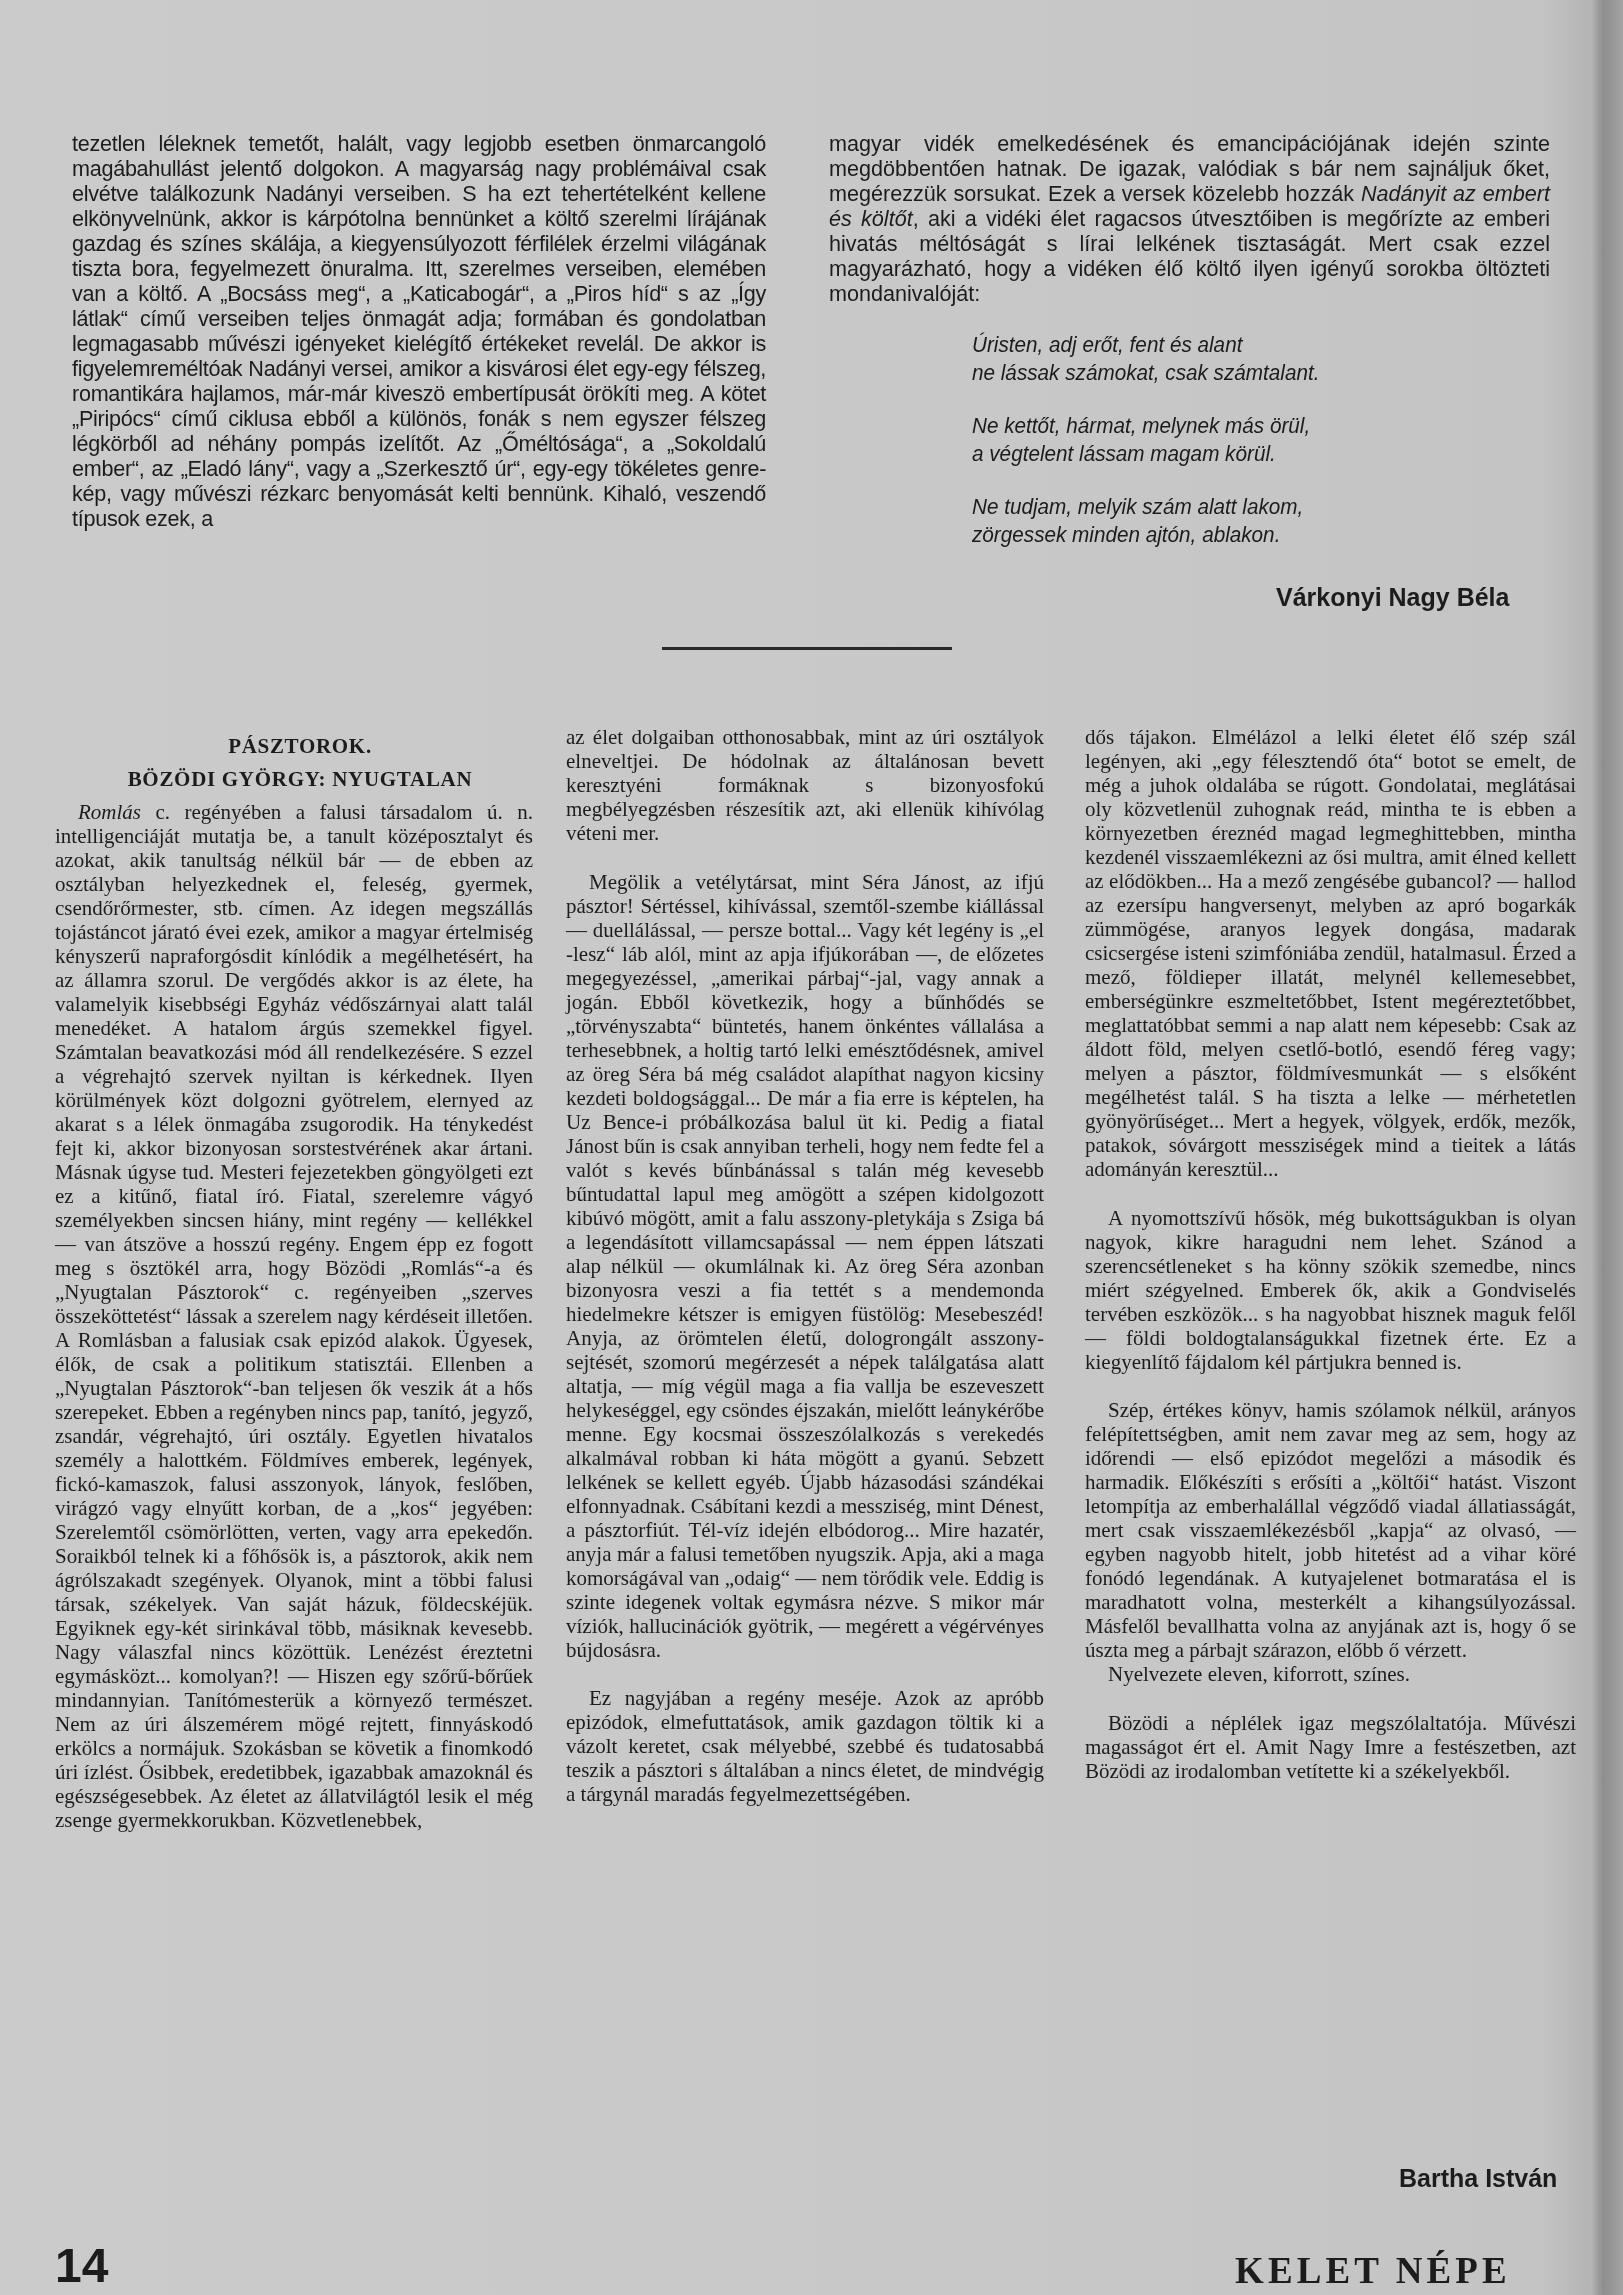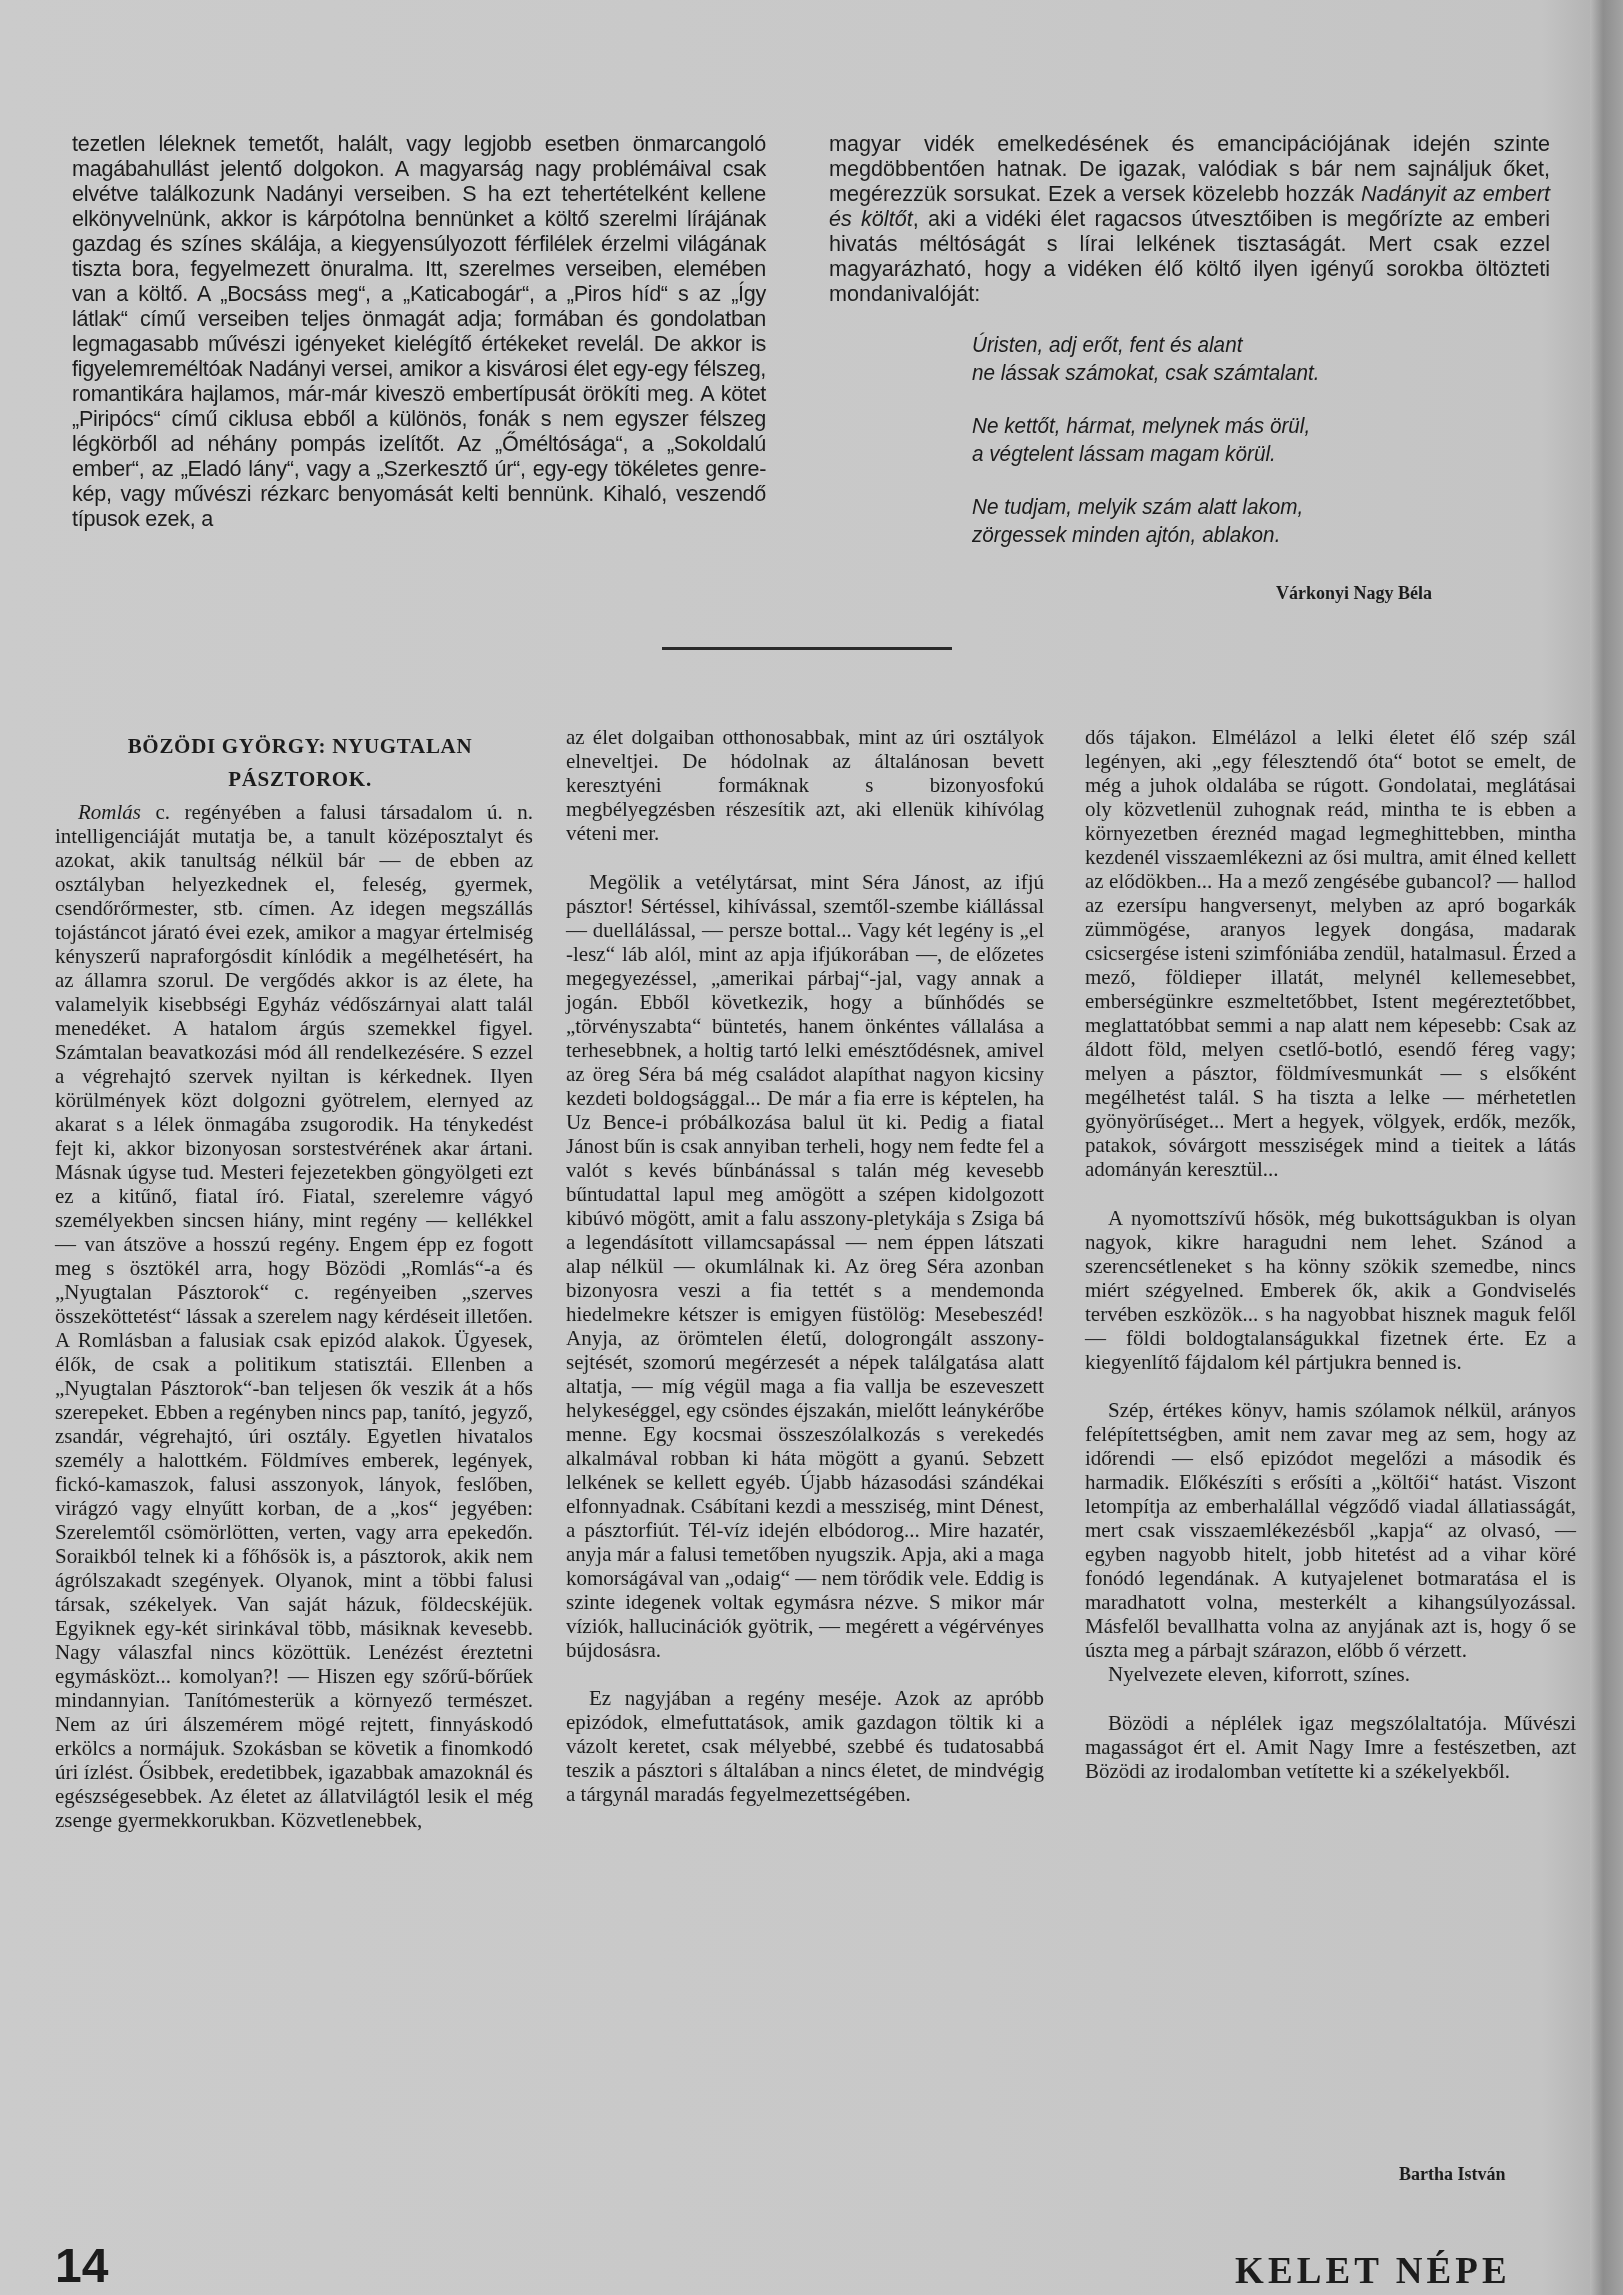--- a/index.html
+++ b/index.html
@@ -10,21 +10,21 @@
     color: #1c1c1c;
   }
   .page { position: absolute; inset: 0; background: linear-gradient(90deg, #cbcbcb 0%, #c8c8c8 60%, #c4c4c4 95%, #a9a9a9 100%); }
   .edge { position: absolute; top: 0; right: 0; width: 33px; height: 100%; background: linear-gradient(90deg, #b9b9b9, #8e8e8e 40%, #a3a3a3); }
   .col { position: absolute; text-align: justify; font-size: 21px; line-height: 24px; }
   .col p { margin: 0; }
   .top-left { left: 72px; top: 131px; width: 723px; font-size: 22.5px; line-height: 25px; font-family: "Liberation Sans Narrow","Liberation Sans", sans-serif; letter-spacing: -0.3px; transform: scaleX(0.96); transform-origin: left top; }
   .top-right { left: 829px; top: 131px; width: 751px; font-size: 22.5px; line-height: 25px; font-family: "Liberation Sans", sans-serif; transform: scaleX(0.96); transform-origin: left top; }
   .poem { position: absolute; left: 972px; top: 331px; font-style: italic; font-size: 22.5px; line-height: 28px; font-family: "Liberation Sans", sans-serif; transform: scaleX(0.92); transform-origin: left top; }
   .poem .stanza { margin-bottom: 25px; }
-  .sig { position: absolute; font-weight: bold; font-size: 18px; font-family: Liberation Serif, serif; }
+  .sig { position: absolute; font-weight: bold; font-size: 25px; font-family: Liberation Sans, sans-serif; }
   .sig1 { left: 1276px; top: 583px; }
   .sig2 { left: 1399px; top: 2164px; }
   .rule { position: absolute; left: 662px; top: 647px; width: 290px; height: 2.7px; background: #2a2a2a; }
   .review-title { position: absolute; left: 68px; top: 730px; width: 464px; text-align: center; font-weight: bold; font-size: 21px; line-height: 33px; letter-spacing: 0.7px; }
   .c1 { left: 55px; top: 800px; width: 478px; }
   .c2 { left: 566px; top: 725px; width: 478px; }
   .c3 { left: 1085px; top: 725px; width: 491px; }
   .indent { text-indent: 23px; }
   .gap { margin-top: 24.6px !important; }
   .page-num { position: absolute; left: 55px; top: 2238px; font-size: 48px; font-weight: bold; font-family: "Liberation Sans", sans-serif; }
@@ -58,22 +58,22 @@
     <div>Ne tudjam, melyik szám alatt lakom,</div>
     <div>zörgessek minden ajtón, ablakon.</div>
   </div>
 </div>
 
 <div class="sig sig1">Várkonyi Nagy Béla</div>
 
 <div class="rule"></div>
 
 <div class="review-title">
+  <div>PÁSZTOROK.</div>
   <div>BÖZÖDI GYÖRGY: NYUGTALAN</div>
-  <div>PÁSZTOROK.</div>
 </div>
 
 <div class="col c1">
   <p class="indent"><i>Romlás</i><span id="p1"> c. regényében a falusi társadalom ú. n. intelligenciáját mutatja be, a tanult középosztalyt és azokat, akik tanultság nélkül bár — de ebben az osztályban helyezkednek el, feleség, gyermek, csendőrőrmester, stb. címen. Az idegen megszállás tojástáncot járató évei ezek, amikor a magyar értelmiség kényszerű napraforgósdit kínlódik a megélhetésért, ha az államra szorul. De vergődés akkor is az élete, ha valamelyik kisebbségi Egyház védőszárnyai alatt talál menedéket. A hatalom árgús szemekkel figyel. Számtalan beavatkozási mód áll rendelkezésére. S ezzel a végrehajtó szervek nyiltan is kérkednek. Ilyen körülmények közt dolgozni gyötrelem, elernyed az akarat s a lélek önmagába zsugorodik. Ha ténykedést fejt ki, akkor bizonyosan sorstestvérének akar ártani. Másnak úgyse tud. Mesteri fejezetekben göngyölgeti ezt ez a kitűnő, fiatal író. Fiatal, szerelemre vágyó személyekben sincsen hiány, mint regény — kellékkel — van átszöve a hosszú regény. Engem épp ez fogott meg s ösztökél arra, hogy Bözödi „Romlás“-a és „Nyugtalan Pásztorok“ c. regényeiben „szerves összeköttetést“ lássak a szerelem nagy kérdéseit illetően. A Romlásban a falusiak csak epizód alakok. Ügyesek, élők, de csak a politikum statisztái. Ellenben a „Nyugtalan Pásztorok“-ban teljesen ők veszik át a hős szerepeket. Ebben a regényben nincs pap, tanító, jegyző, zsandár, végrehajtó, úri osztály. Egyetlen hivatalos személy a halottkém. Földmíves emberek, legények, fickó-kamaszok, falusi asszonyok, lányok, feslőben, virágzó vagy elnyűtt korban, de a „kos“ jegyében: Szerelemtől csömörlötten, verten, vagy arra epekedőn. Soraikból telnek ki a főhősök is, a pásztorok, akik nem ágrólszakadt szegények. Olyanok, mint a többi falusi társak, székelyek. Van saját házuk, földecskéjük. Egyiknek egy-két sirinkával több, másiknak kevesebb. Nagy válaszfal nincs közöttük. Lenézést éreztetni egymásközt... komolyan?! — Hiszen egy szőrű-bőrűek mindannyian. Tanítómesterük a környező természet. Nem az úri álszemérem mögé rejtett, finnyáskodó erkölcs a normájuk. Szokásban se követik a finomkodó úri ízlést. Ősibbek, eredetibbek, igazabbak amazoknál és egészségesebbek. Az életet az állatvilágtól lesik el még zsenge gyermekkorukban. Közvetlenebbek,</span></p>
 </div>
 
 <div class="col c2">
   <p id="c2p1">az élet dolgaiban otthonosabbak, mint az úri osztályok elneveltjei. De hódolnak az általánosan bevett keresztyéni formáknak s bizonyosfokú megbélyegzésben részesítik azt, aki ellenük kihívólag véteni mer.</p>
   <p class="indent gap">Megölik a vetélytársat, mint Séra Jánost, az ifjú pásztor! Sértéssel, kihívással, szemtől-szembe kiállással — duellálással, — persze bottal... Vagy két legény is „el -lesz“ láb alól, mint az apja ifjúkorában —, de előzetes megegyezéssel, „amerikai párbaj“-jal, vagy annak a jogán. Ebből következik, hogy a bűnhődés se „törvényszabta“ büntetés, hanem önkéntes vállalása a terhesebbnek, a holtig tartó lelki emésztődésnek, amivel az öreg Séra bá még családot alapíthat nagyon kicsiny kezdeti boldogsággal... De már a fia erre is képtelen, ha Uz Bence-i próbálkozása balul üt ki. Pedig a fiatal Jánost bűn is csak annyiban terheli, hogy nem fedte fel a valót s kevés bűnbánással s talán még kevesebb bűntudattal lapul meg amögött a szépen kidolgozott kibúvó mögött, amit a falu asszony-pletykája s Zsiga bá a legendásított villamcsapással — nem éppen látszati alap nélkül — okumlálnak ki. Az öreg Séra azonban bizonyosra veszi a fia tettét s a mendemonda hiedelmekre kétszer is emigyen füstölög: Mesebeszéd! Anyja, az örömtelen életű, dologrongált asszony-sejtését, szomorú megérzesét a népek találgatása alatt altatja, — míg végül maga a fia vallja be eszeveszett helykeséggel, egy csöndes éjszakán, mielőtt leánykérőbe menne. Egy kocsmai összeszólalkozás s verekedés alkalmával robban ki háta mögött a gyanú. Sebzett lelkének se kellett egyéb. Újabb házasodási szándékai elfonnyadnak. Csábítani kezdi a messziség, mint Dénest, a pásztorfiút. Tél-víz idején elbódorog... Mire hazatér, anyja már a falusi temetőben nyugszik. Apja, aki a maga komorságával van „odaig“ — nem törődik vele. Eddig is szinte idegenek voltak egymásra nézve. S mikor már víziók, hallucinációk gyötrik, — megérett a végérvényes bújdosásra.</p>
   <p class="indent gap">Ez nagyjában a regény meséje. Azok az apróbb epizódok, elmefuttatások, amik gazdagon töltik ki a vázolt keretet, csak mélyebbé, szebbé és tudatosabbá teszik a pásztori s általában a nincs életet, de mindvégig a tárgynál maradás fegyelmezettségében.</p>

